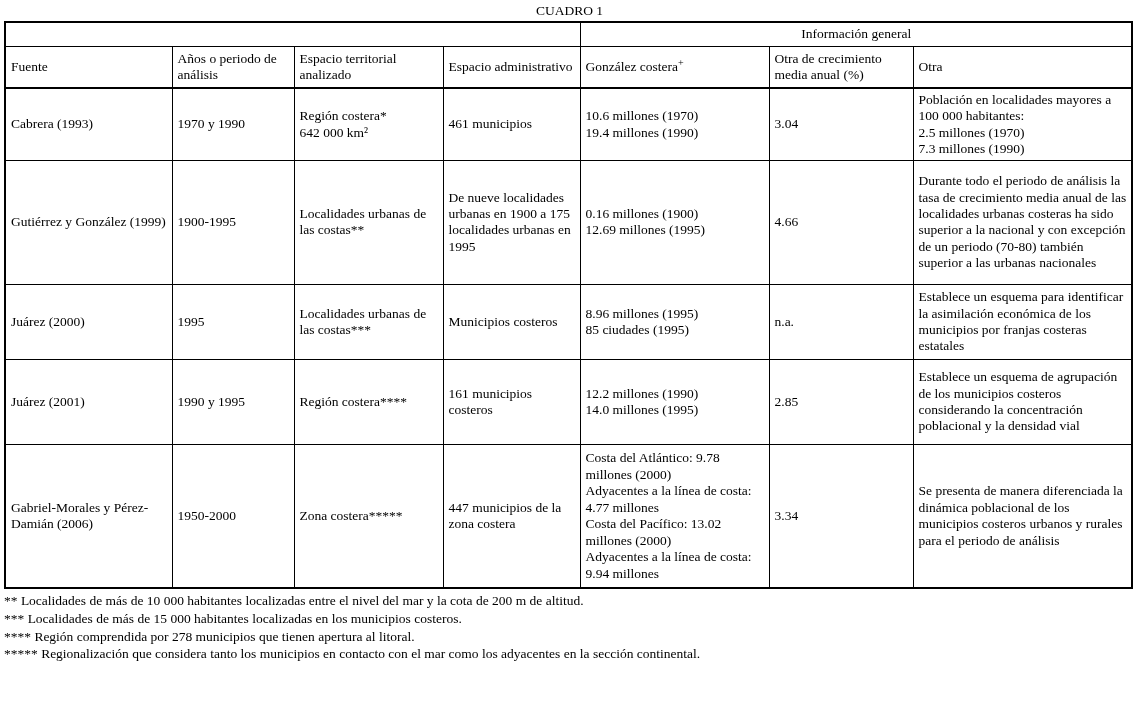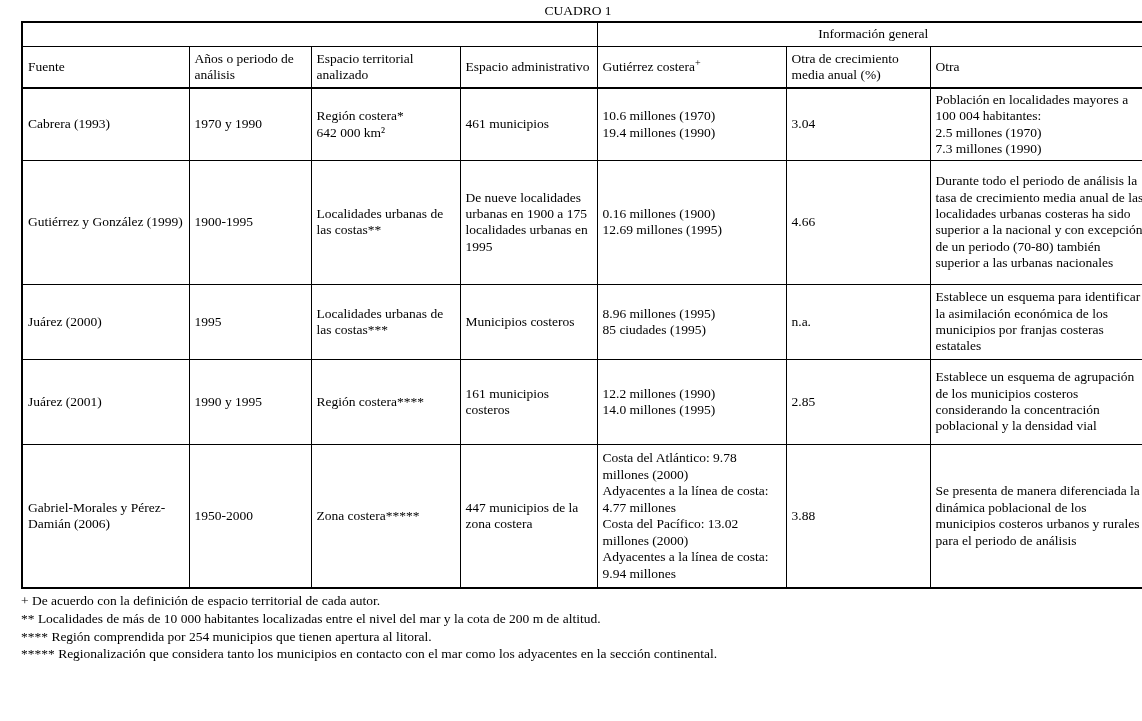--- a/index.html
+++ b/index.html
@@ -4,21 +4,21 @@
 <style>
   * { box-sizing: border-box; }
   html, body {
     margin: 0; padding: 0;
     width: 1142px; height: 721px;
     background: #ffffff;
     color: #000000;
     font-family: "Liberation Serif", "DejaVu Serif", serif;
     font-size: 13.5px;
   }
-  .page { padding: 3px 7px 0 21px; border-radius: 22px; }
+  .page { padding: 3px 7px 0 4px; border-radius: 22px; }
   .title-block { text-align: center; line-height: 1.22; }
   .title-block div { white-space: nowrap; }
   table.cuadro {
     border-collapse: collapse;
     table-layout: fixed;
     width: 1127px;
     margin-top: 2px;
     border: 2px solid #000;
   }
   .cuadro th, .cuadro td {
@@ -66,36 +66,36 @@
     <thead>
       <tr class="hrow1">
         <th colspan="4"></th>
         <th colspan="3" class="group-header">Información general</th>
       </tr>
       <tr class="hrow2 colheads">
         <th>Fuente</th>
         <th>Años o periodo de análisis</th>
         <th>Espacio territorial analizado</th>
         <th>Espacio administrativo</th>
-        <th><span>Gutiérrez costera</span><sup>+</sup></th>
+        <th><span>González costera</span><sup>+</sup></th>
         <th>Otra de crecimiento media anual (%)</th>
         <th>Otra</th>
       </tr>
     </thead>
     <tbody>
       <tr class="r0">
         <td>Cabrera (1993)</td>
         <td>1970 y 1990</td>
         <td>Región costera*
 642 000 km²</td>
         <td>461 municipios</td>
         <td>10.6 millones (1970)
 19.4 millones (1990)</td>
         <td>3.04</td>
-        <td>Población en localidades mayores a 100 004 habitantes:
+        <td>Población en localidades mayores a 100 000 habitantes:
 2.5 millones (1970)
 7.3 millones (1990)</td>
       </tr>
       <tr class="r1">
         <td>Gutiérrez y González (1999)</td>
         <td>1900-1995</td>
         <td>Localidades urbanas de las costas**</td>
         <td>De nueve localidades urbanas en 1900 a 175 localidades urbanas en 1995</td>
         <td>0.16 millones (1900)
 12.69 millones (1995)</td>
@@ -124,26 +124,26 @@
       </tr>
       <tr class="r4">
         <td>Gabriel-Morales y Pérez-Damián (2006)</td>
         <td>1950-2000</td>
         <td>Zona costera*****</td>
         <td>447 municipios de la zona costera</td>
         <td>Costa del Atlántico: 9.78 millones (2000)
 Adyacentes a la línea de costa:  4.77 millones
 Costa del Pacífico: 13.02 millones (2000)
 Adyacentes a la línea de costa: 9.94 millones</td>
-        <td>3.88</td>
+        <td>3.34</td>
         <td>Se presenta de manera diferenciada la dinámica poblacional de los municipios costeros urbanos y rurales para el periodo de análisis</td>
       </tr>
     </tbody>
   </table>
 
   <div class="footnotes">
-    <div>+ De acuerdo con la definición de espacio territorial de cada autor.</div>
     <div>** Localidades de más de 10 000 habitantes localizadas entre el nivel del mar y la cota de 200 m de altitud.</div>
-    <div>**** Región comprendida por 254 municipios que tienen apertura al litoral.</div>
+    <div>*** Localidades de más de 15 000 habitantes localizadas en los municipios costeros.</div>
+    <div>**** Región comprendida por 278 municipios que tienen apertura al litoral.</div>
     <div>***** Regionalización que considera tanto los municipios en contacto con el mar como los adyacentes en la sección continental.</div>
   </div>
 
 </div>
 
 </body></html>

